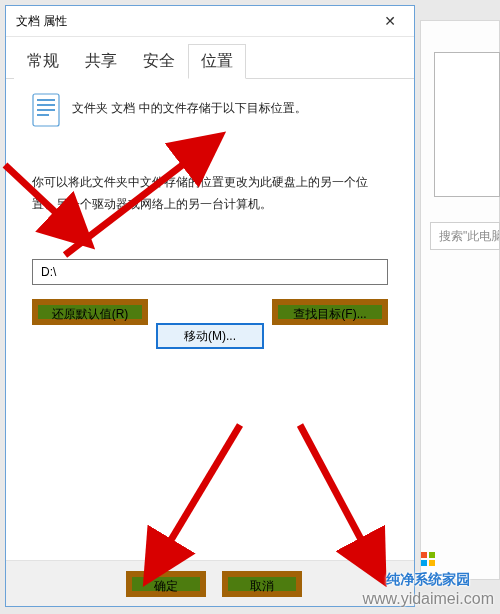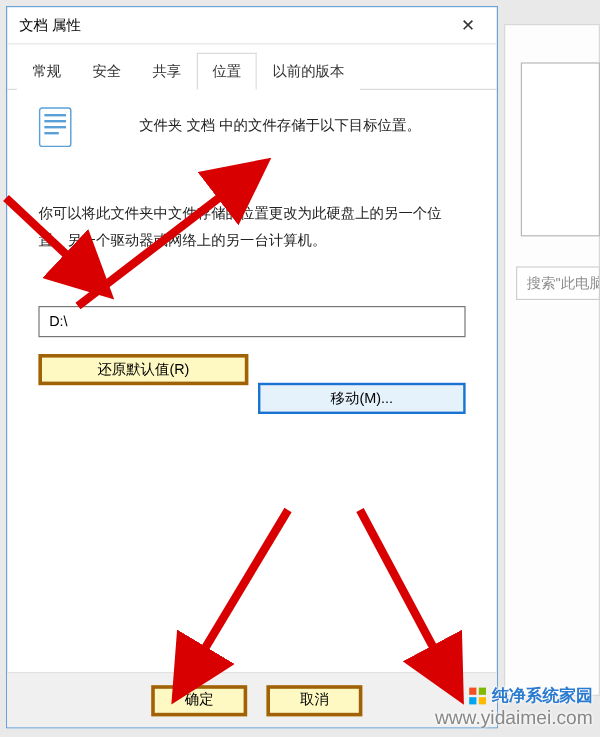--- a/index.html
+++ b/index.html
@@ -88,21 +88,21 @@
   }
 
   .tabstrip {
     display: flex;
     padding: 6px 8px 0 8px;
     border-bottom: 1px solid #d9d9d9;
     gap: 0;
   }
   .tab {
     padding: 6px 12px;
-    font-size: 12px;
+    font-size: 16px;
     color: #333;
     cursor: pointer;
     border: 1px solid transparent;
     border-bottom: none;
     position: relative;
     top: 1px;
     background: #fff;
   }
   .tab.active {
     border-color: #d9d9d9;
@@ -126,21 +126,20 @@
   .doc-icon {
     width: 28px;
     height: 34px;
     flex: 0 0 auto;
   }
   .info-text {
     font-size: 12px;
     line-height: 18px;
     color: #222;
     padding-top: 6px;
-    margin-left: 44px;
   }
 
   .desc {
     margin-top: 44px;
     font-size: 12px;
     line-height: 22px;
     color: #222;
   }
 
   .path-input {
@@ -157,22 +156,22 @@
 
   .btn-row {
     margin-top: 14px;
     display: flex;
     justify-content: space-between;
     gap: 8px;
   }
   .btn {
     flex: 1;
     height: 26px;
-    border: 3px solid #a16207;
-    background: #fef9c3;
+    border: 6px solid #a16207;
+    background: #4d7c0f;
     font-size: 12px;
     color: #000;
     cursor: pointer;
     font-family: inherit;
     box-sizing: border-box;
   }
   .btn.primary {
     border: 2px solid #1a73d1;
     background: #e5f1fb;
     margin-top: 24px;
@@ -209,20 +208,21 @@
   }
   .watermark .line1 {
     display: flex;
     align-items: center;
     justify-content: flex-end;
     gap: 4px;
     color: #2a7bd0;
     font-size: 14px;
     font-weight: 600;
     text-shadow: 0 0 3px #fff, 0 0 3px #fff;
+    flex-direction: column;
   }
   .watermark .line2 {
     color: #888;
     font-size: 16px;
     text-shadow: 0 0 3px #fff, 0 0 3px #fff;
     margin-top: 1px;
   }
   .logo-icon {
     width: 16px;
     height: 16px;
@@ -246,24 +246,23 @@
 
   <div class="titlebar">
     <span class="title">文档 属性</span>
     <div class="close">
       <span>✕</span>
     </div>
   </div>
 
   <div class="tabstrip">
     <div class="tab">常规</div>
+    <div class="tab">共享</div>
     <div class="tab">安全</div>
-    <div class="tab">共享</div>
     <div class="tab active">位置</div>
-    <div class="tab">以前的版本</div>
   </div>
 
   <div class="content">
 
     <div class="info-row">
       <svg class="doc-icon" viewBox="0 0 28 34">
         <rect x="1" y="1" width="26" height="32" rx="2" fill="#fff" stroke="#5aa0d8" stroke-width="1.2"></rect>
         <rect x="5" y="6" width="18" height="2" fill="#5aa0d8"></rect>
         <rect x="5" y="11" width="18" height="2" fill="#5aa0d8"></rect>
         <rect x="5" y="16" width="18" height="2" fill="#5aa0d8"></rect>
@@ -272,20 +271,21 @@
       <div class="info-text">文件夹 文档 中的文件存储于以下目标位置。</div>
     </div>
 
     <div class="desc">你可以将此文件夹中文件存储的位置更改为此硬盘上的另一个位置、另一个驱动器或网络上的另一台计算机。</div>
 
     <input type="text" class="path-input" value="D:\" style="">
 
     <div class="btn-row">
       <button class="btn">还原默认值(R)</button>
       <button class="btn primary">移动(M)...</button>
+      <button class="btn">查找目标(F)...</button>
     </div>
 
   </div>
 
   <div class="footer">
     <button class="btn">确定</button>
     <button class="btn">取消</button>
     <div class="hidden-btn"></div>
   </div>
 

